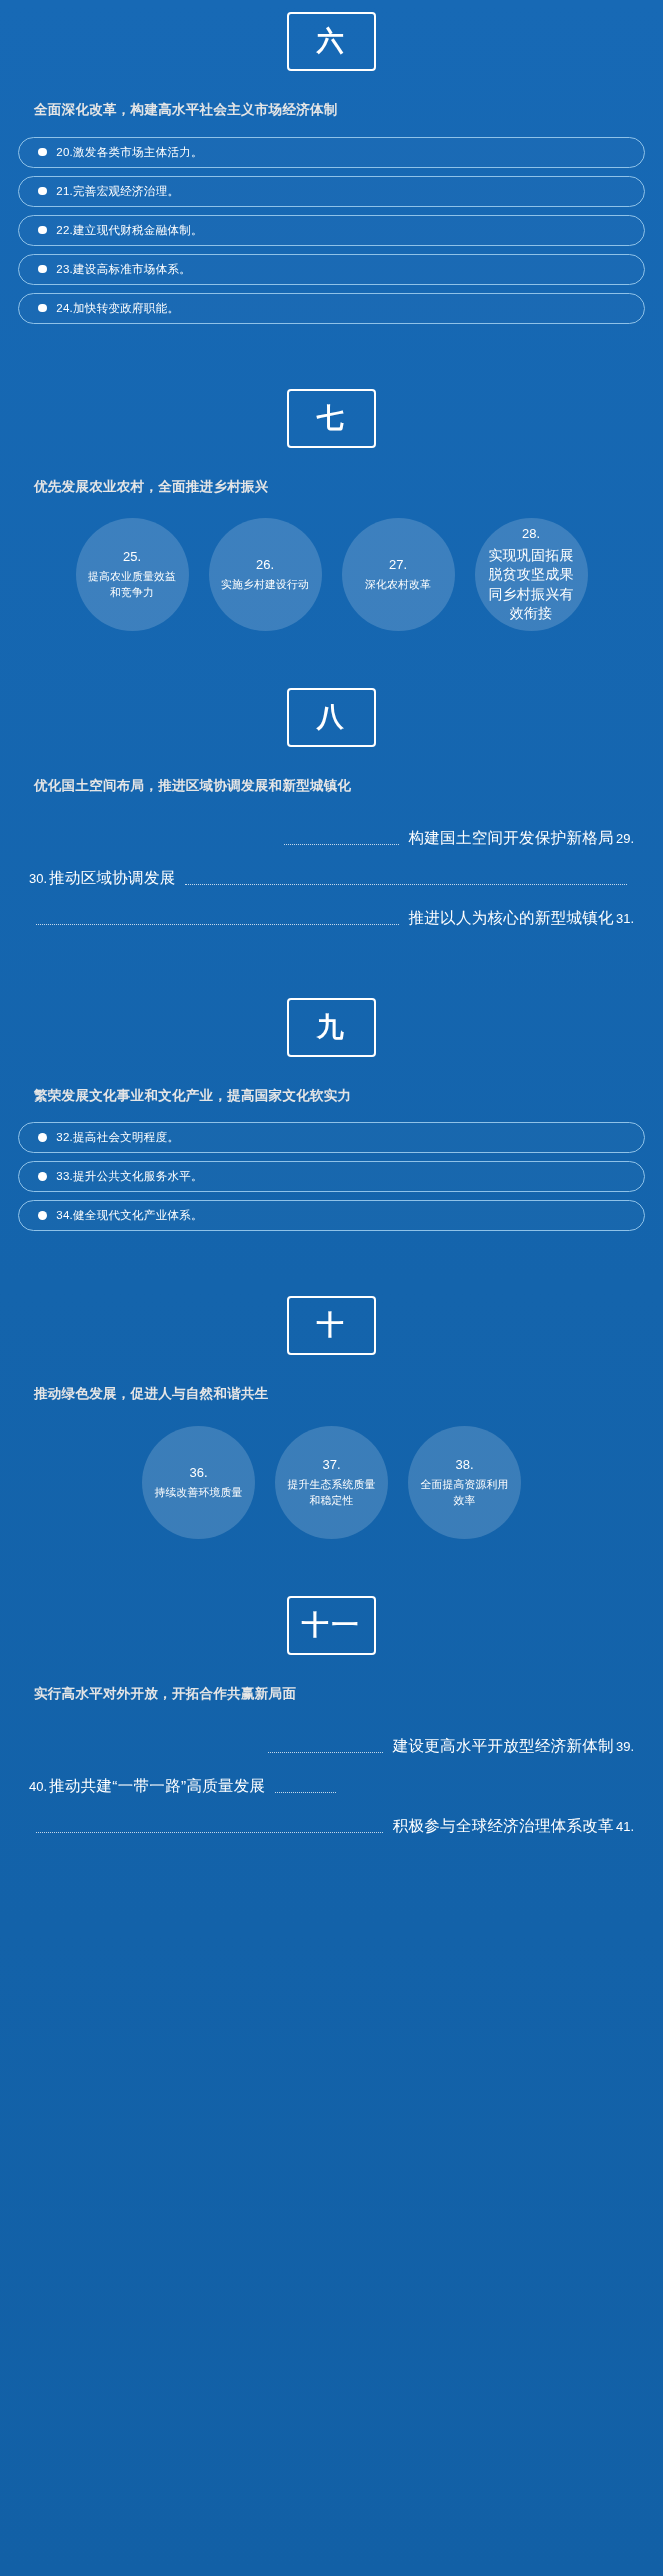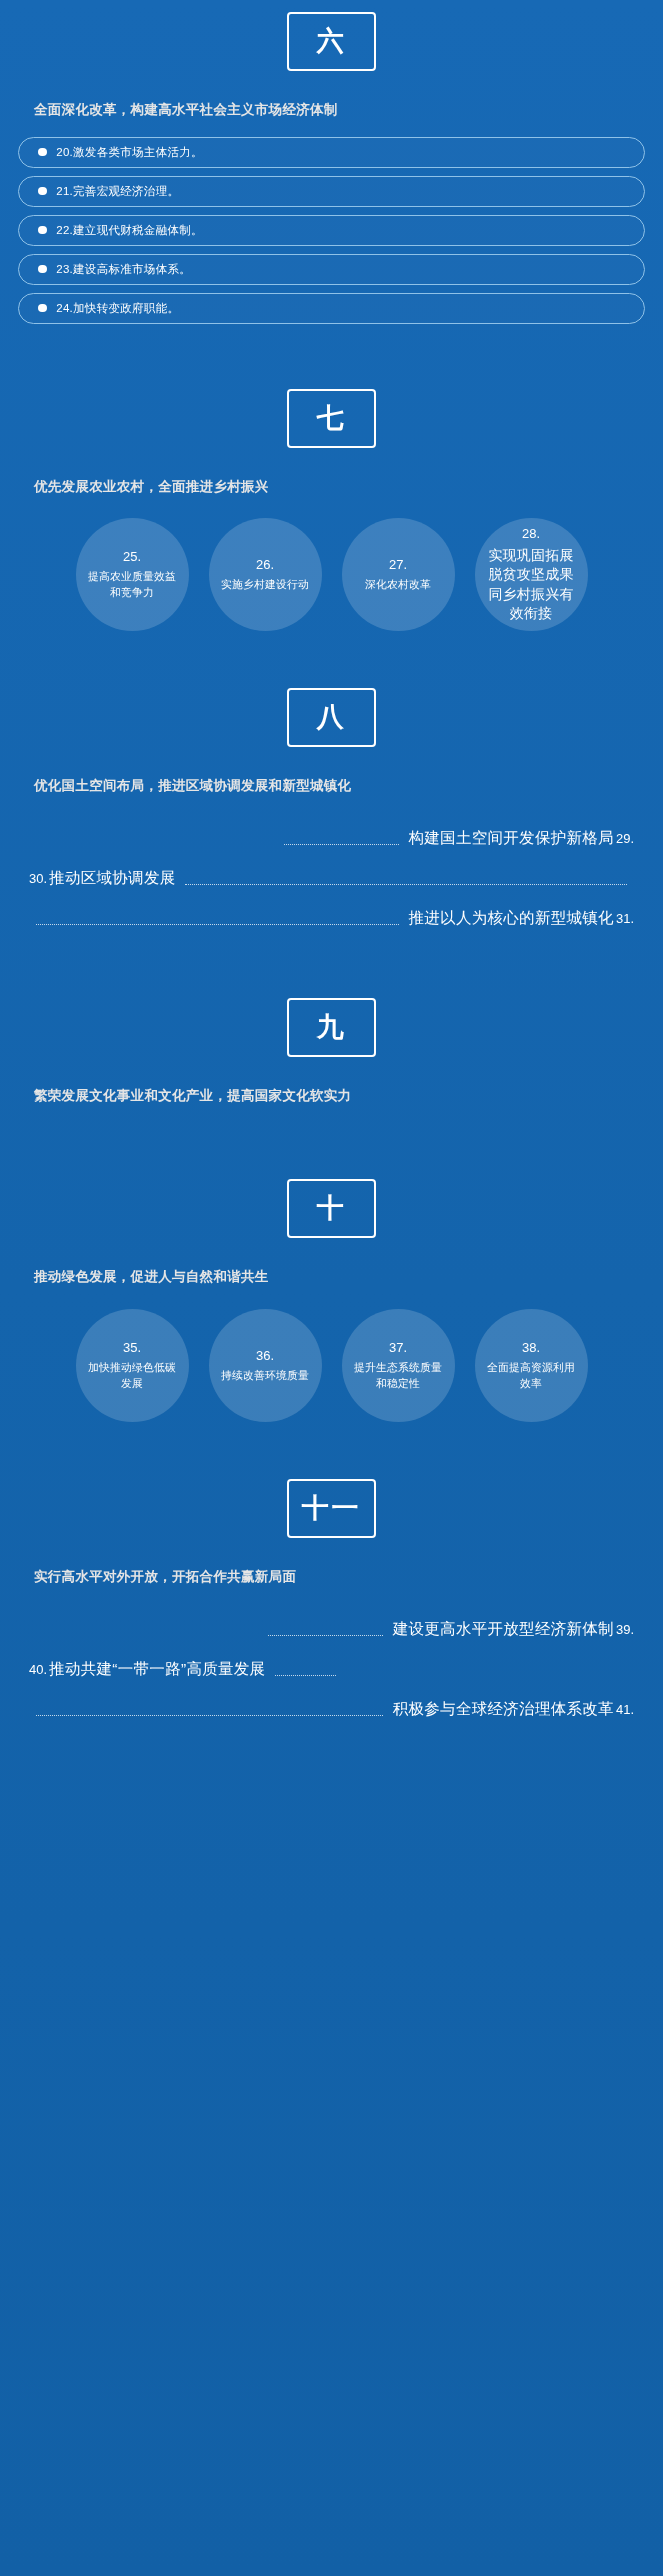--- a/index.html
+++ b/index.html
@@ -238,34 +238,44 @@
     </div>
   </div>
 
   <div class="spacer-lg"></div>
 
   <div>
     <div class="num-badge">
       <span>九</span>
     </div>
     <div class="sec-title">繁荣发展文化事业和文化产业，提高国家文化软实力</div>
+    <div class="pill-list">
+      <div class="pill">
+        <span class="dot"></span>
+        <span class="pill-text">32.提高社会文明程度。</span>
+      </div>
+      <div class="pill">
+        <span class="dot"></span>
+        <span class="pill-text">33.提升公共文化服务水平。</span>
+      </div>
+      <div class="pill">
+        <span class="dot"></span>
+        <span class="pill-text">34.健全现代文化产业体系。</span>
+      </div>
+    </div>
   </div>
 
   <div class="spacer-lg"></div>
 
   <div>
     <div class="num-badge">
       <span>十</span>
     </div>
     <div class="sec-title">推动绿色发展，促进人与自然和谐共生</div>
     <div class="circle-row">
-      <div class="circle">
-        <div class="c-num">35.</div>
-        <div class="c-text">加快推动绿色低碳发展</div>
-      </div>
       <div class="circle">
         <div class="c-num">36.</div>
         <div class="c-text">持续改善环境质量</div>
       </div>
       <div class="circle">
         <div class="c-num">37.</div>
         <div class="c-text">提升生态系统质量和稳定性</div>
       </div>
       <div class="circle">
         <div class="c-num">38.</div>

